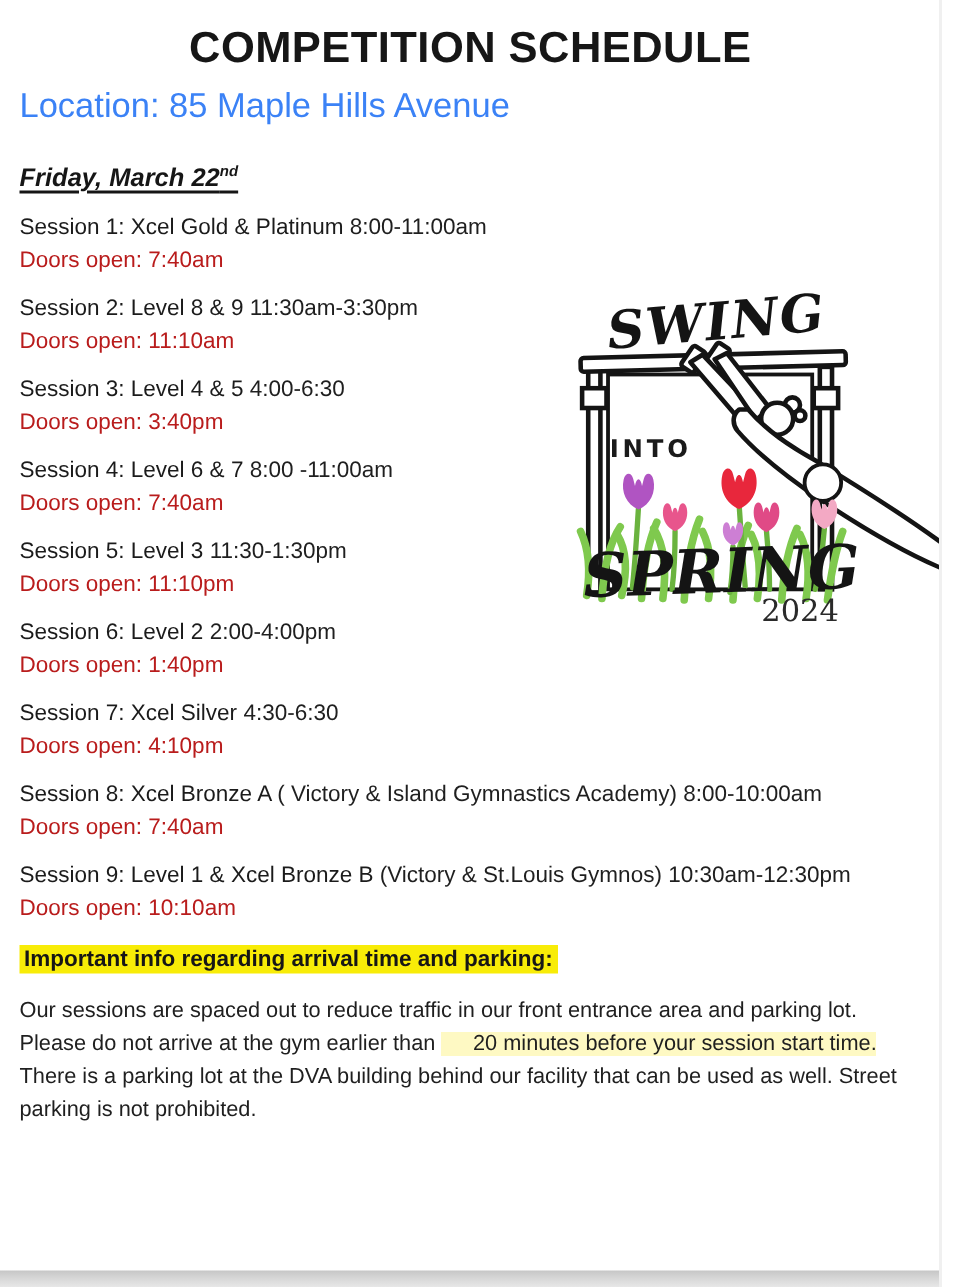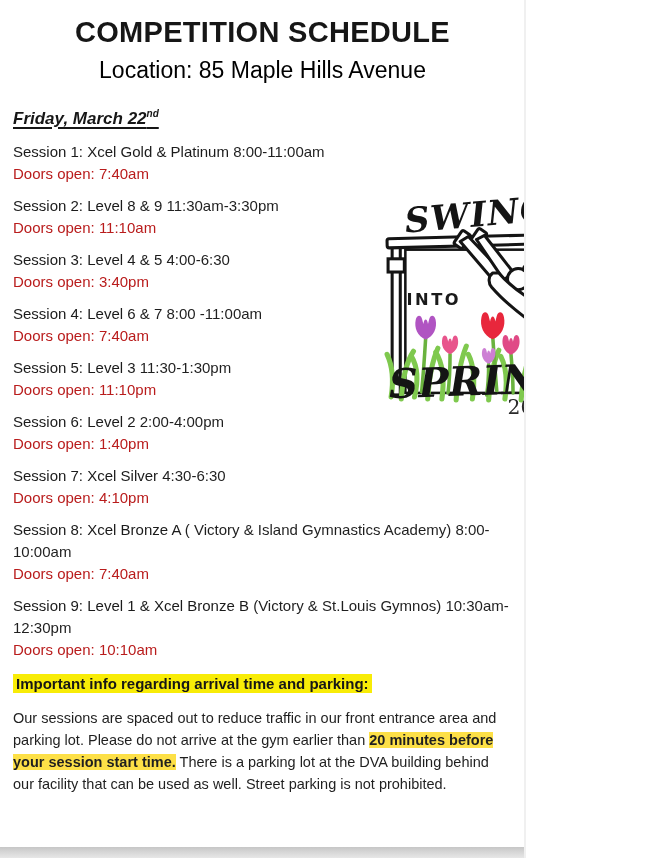--- a/index.html
+++ b/index.html
@@ -1,34 +1,34 @@
 <!DOCTYPE html>
 <html><head>
 <meta charset="utf-8">
 <style>
   html,body{margin:0;padding:0;background:#ffffff;}
   .page{
     position:relative;
-    width:526px;height:858px;
+    width:628px;height:858px;
     background:#ffffff;
     overflow:hidden;
     font-family:"Liberation Sans",sans-serif;
     color:#222222;
     border-right:2px solid #f0f0f0;
     box-sizing:border-box;
   }
   .doc{padding:16px 12px 0 13px;}
   .doc-title{
     margin:0;text-align:center;
     font-size:29px;line-height:32px;font-weight:700;
     letter-spacing:.3px;color:#161616;
   }
   .doc-location{
-    margin:8px 0 0 0;text-align:center;
-    font-size:23px;line-height:28px;font-weight:400;color:#000000;
+    margin:8px 0 0 0;
+    font-size:23px;line-height:28px;font-weight:400;color:#3b82f6;
   }
   .day-heading{
     margin:10px 0 12px 0;
     font-size:17px;line-height:21px;font-weight:700;font-style:italic;
     color:#161616;
   }
   .day-heading.first{margin-top:24px;}
   .day-heading .u{
     text-decoration:underline;
     text-decoration-thickness:1.6px;
@@ -42,21 +42,21 @@
   .notice-heading{
     margin-top:12px;text-align:left;
     font-size:15px;line-height:22px;font-weight:700;color:#161616;
   }
   .hl{background:#f8ec07;padding:1px 3px;}
   .notice-body{
     margin:12px 2px 0 0;
     font-size:14.5px;line-height:22px;color:#1f1f1f;
     max-width:630px;
   }
-  .notice-body .hl-bold{background:#fde047;font-weight:700;}
+  .notice-body .hl-bold{background:#fef9c3;font-weight:400;padding-left:21px;}
   .logo{position:absolute;left:383px;top:183px;width:256px;height:240px;}
   .footer-strip{
     position:absolute;left:0;right:0;bottom:0;height:11px;
     background:linear-gradient(180deg,#c6c6c6 0%,#d6d6d6 45%,#e7e7e7 100%);
   }
 </style>
 </head>
 <body>
 
 <div class="page">

